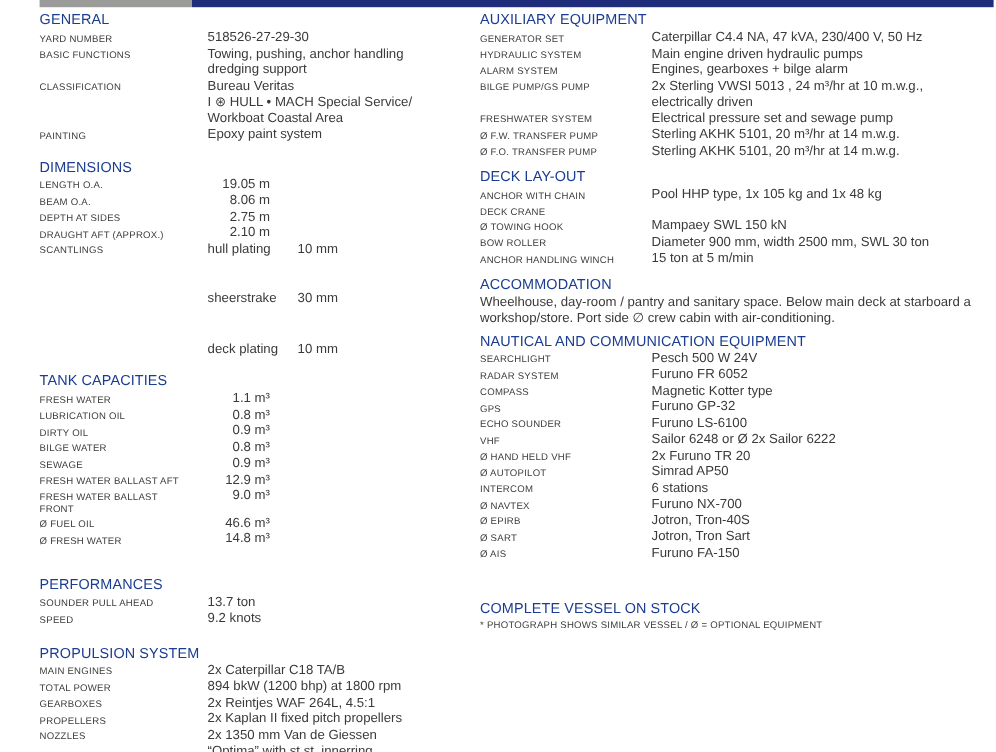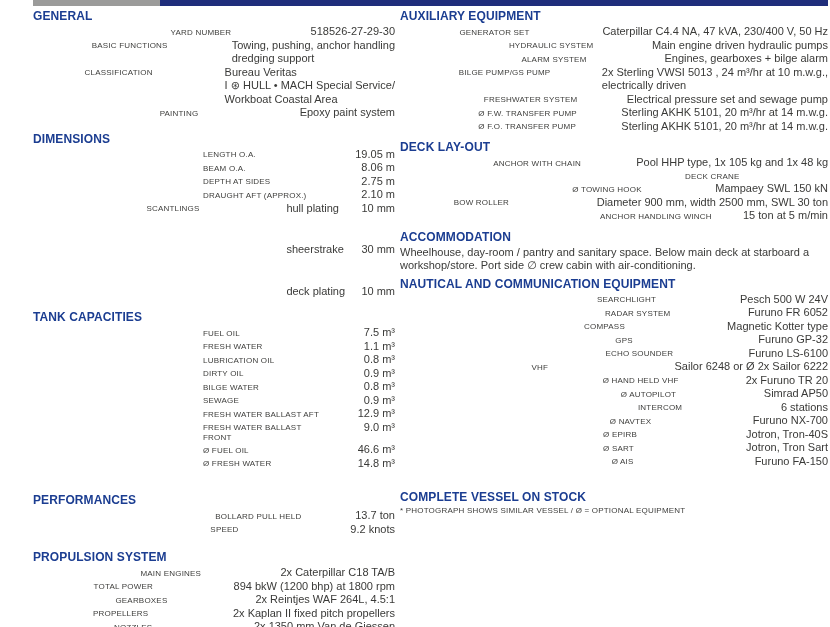--- a/index.html
+++ b/index.html
@@ -11,24 +11,24 @@
   .col{position:absolute;top:10px;}
   .col-left{left:33px;width:362px;}
   .col-right{left:400px;width:428px;}
   .section{margin-top:13px;}
   .col .section:first-child{margin-top:0;}
   .col-left .section:nth-child(4){margin-top:24px;}  
   .col-left .section:nth-child(5){margin-top:15px;}  
   .col-right .section:nth-child(2){margin-top:8px;}  
   .col-right .section:nth-child(3){margin-top:8px;}  
   .col-right .section:nth-child(4){margin-top:5px;}  
-  .col-right .section:nth-child(5){margin-top:23px;} 
-  .section-title{font-size:12px;font-weight:bold;color:var(--head-blue,#1b3d91);
+  .col-right .section:nth-child(5){margin-top:33px;} 
+  .section-title{font-size:12px;font-weight:normal;color:var(--head-blue,#1b3d91);
                  line-height:13px;margin:0 0 2px 0;letter-spacing:.1px;}
-  .row{display:flex;align-items:flex-start;justify-content:flex-end;}
+  .row{display:flex;align-items:flex-start;}
   .label{flex:none;width:140px;font-size:8px;line-height:10px;padding-top:2.5px;
          color:#3d3d3b;letter-spacing:.2px;white-space:pre-line;}
   .col-right .label{width:143px;}
   .value{font-size:11px;line-height:13.5px;color:#3a3a38;white-space:pre-line;}
   .value.num{width:52px;text-align:right;white-space:nowrap;}
   .subtable{display:flex;flex-direction:column;gap:28px;}
   .subrow{display:flex;}
   .subname{width:75px;font-size:11px;line-height:13.5px;}
   .subval{font-size:11px;line-height:13.5px;}
   .paragraph{font-size:11px;line-height:13.5px;color:#3a3a38;margin:0;}
@@ -97,24 +97,20 @@
             <div class="subrow">
               <span class="subname">deck plating</span>
               <span class="subval">10 mm</span>
             </div>
           </div>
         </div>
       </div>
       <div class="section">
         <h2 class="section-title">TANK CAPACITIES</h2>
         <div class="row">
-          <span class="label">FUEL OIL</span>
-          <span class="value num">7.5 m³</span>
-        </div>
-        <div class="row">
           <span class="label">FRESH WATER</span>
           <span class="value num">1.1 m³</span>
         </div>
         <div class="row">
           <span class="label">LUBRICATION OIL</span>
           <span class="value num">0.8 m³</span>
         </div>
         <div class="row">
           <span class="label">DIRTY OIL</span>
           <span class="value num">0.9 m³</span>
@@ -141,21 +137,21 @@
           <span class="value num">46.6 m³</span>
         </div>
         <div class="row">
           <span class="label">Ø FRESH WATER</span>
           <span class="value num">14.8 m³</span>
         </div>
       </div>
       <div class="section">
         <h2 class="section-title">PERFORMANCES</h2>
         <div class="row">
-          <span class="label">BOLLARD PULL HELD</span>
+          <span class="label">SOUNDER PULL AHEAD</span>
           <span class="value">13.7 ton</span>
         </div>
         <div class="row">
           <span class="label">SPEED</span>
           <span class="value">9.2 knots</span>
         </div>
       </div>
       <div class="section">
         <h2 class="section-title">PROPULSION SYSTEM</h2>
         <div class="row">

